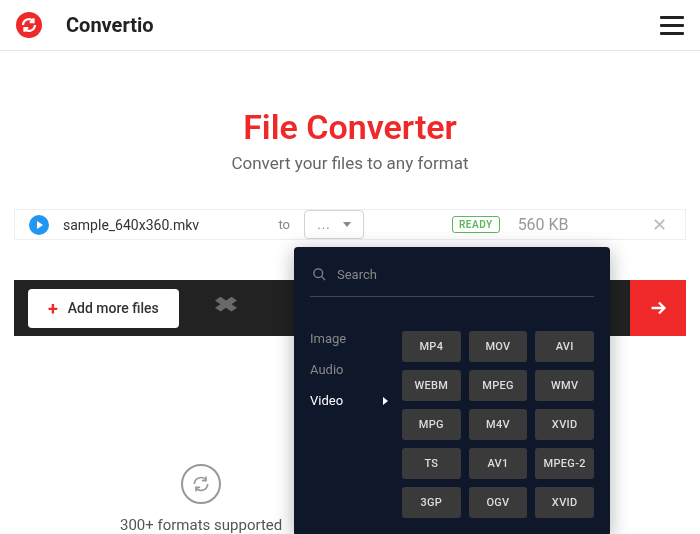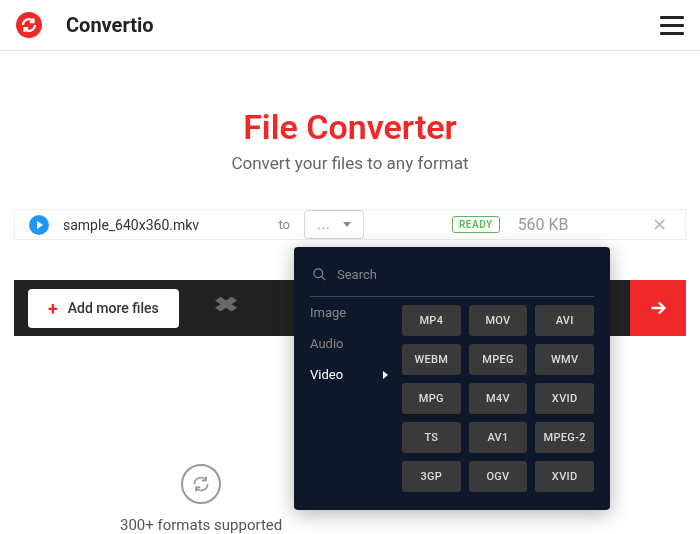--- a/index.html
+++ b/index.html
@@ -29,21 +29,21 @@
 .close-x{color:#bbb;font-size:18px;cursor:pointer;padding:0 4px}
 .action-bar{margin:40px 14px 0;background:#222;display:flex;align-items:center;height:56px;position:relative}
 .add-more{background:#fff;margin:9px 14px;border-radius:4px;display:flex;align-items:center;gap:10px;padding:9px 20px;cursor:pointer;font-size:14px;font-weight:500;color:#333}
 .plus{color:#ef2929;font-size:18px;font-weight:700}
 .dropbox-icon{margin-left:22px;opacity:0.6}
 .convert-btn{position:absolute;right:0;top:0;bottom:0;width:56px;background:#ef2929;display:flex;align-items:center;justify-content:center;cursor:pointer}
 .dropdown{position:absolute;top:247px;left:294px;width:316px;background:#0f172a;border-radius:4px;padding:16px 16px 18px;color:#ccc;box-shadow:0 4px 20px rgba(0,0,0,.3)}
 .search-row{display:flex;align-items:center;gap:10px;padding:4px 2px 14px;border-bottom:1px solid #444}
 .search-input{background:transparent;border:none;color:#999;font-size:13px;outline:none;flex:1}
 .search-input::placeholder{color:#888}
-.dd-body{display:flex;gap:14px;margin-top:8px}
+.dd-body{display:flex;gap:14px;margin-top:34px}
 .categories{display:flex;flex-direction:column;gap:16px;width:78px}
 .cat-item{color:#888;font-size:13px;cursor:pointer;display:flex;align-items:center;justify-content:space-between}
 .cat-item.active{color:#fff}
 .cat-chevron{width:0;height:0;border-top:4px solid transparent;border-bottom:4px solid transparent;border-left:5px solid #fff}
 .formats{display:grid;grid-template-columns:repeat(3,1fr);gap:8px;flex:1}
 .fmt{background:#3a3a3a;color:#ddd;font-size:11px;font-weight:500;text-align:center;padding:9px 4px;border-radius:3px;cursor:pointer;letter-spacing:0.3px}
 .feature{position:absolute;bottom:0;left:120px;text-align:center}
 .feature-icon{width:40px;height:40px;border:2px solid #999;border-radius:50%;margin:0 auto 12px;display:flex;align-items:center;justify-content:center}
 .feature-text{color:#555;font-size:15px}
 </style>

